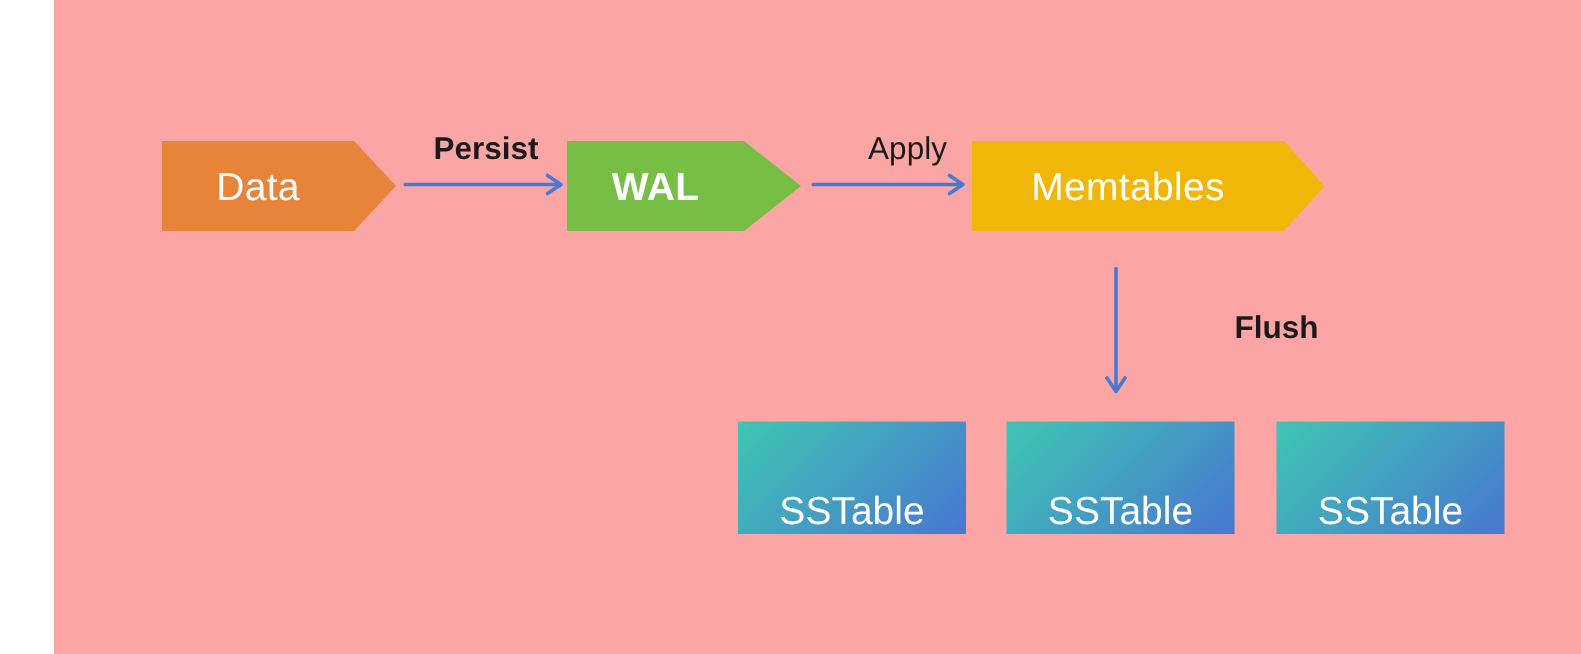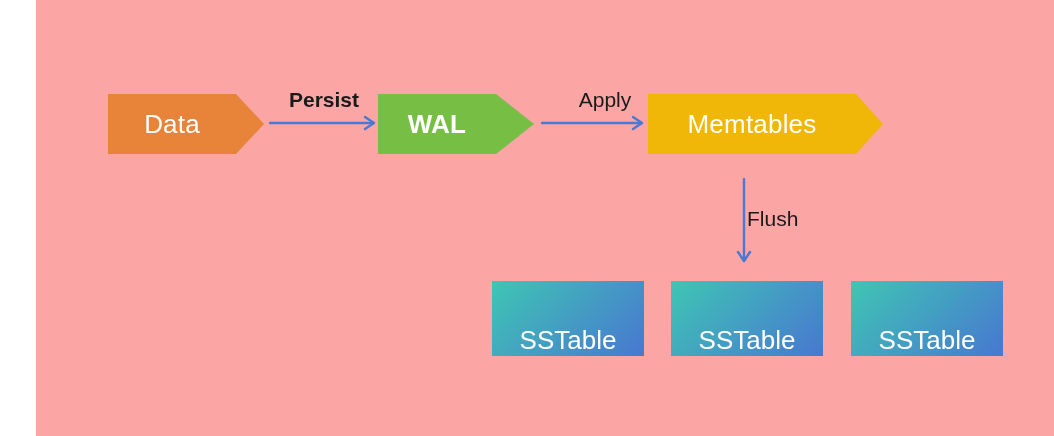--- a/index.html
+++ b/index.html
@@ -49,21 +49,21 @@
     filter: drop-shadow(0 0 2px rgba(245,205,70,0.75));
   }
   .edge-label {
     position: absolute;
     font-size: 21px;
     color: #1a1a1a;
     text-align: center;
   }
   .lbl-persist { left: 233px; top: 88px; width: 110px; }
   .lbl-apply   { left: 516px; top: 88px; width: 106px; }
-  .lbl-flush   { left: 711px; top: 207px; width: 70px; text-align: left; }
+  .lbl-flush   { left: 773px; top: 207px; width: 70px; text-align: right; font-weight: bold; }
   .arrow { position: absolute; }
   .arrow line, .arrow polyline {
     stroke: var(--arrow-color, #4A78D2);
     stroke-width: 2.4;
     fill: none;
     stroke-linecap: round;
     stroke-linejoin: round;
   }
   .sstable {
     position: absolute;

